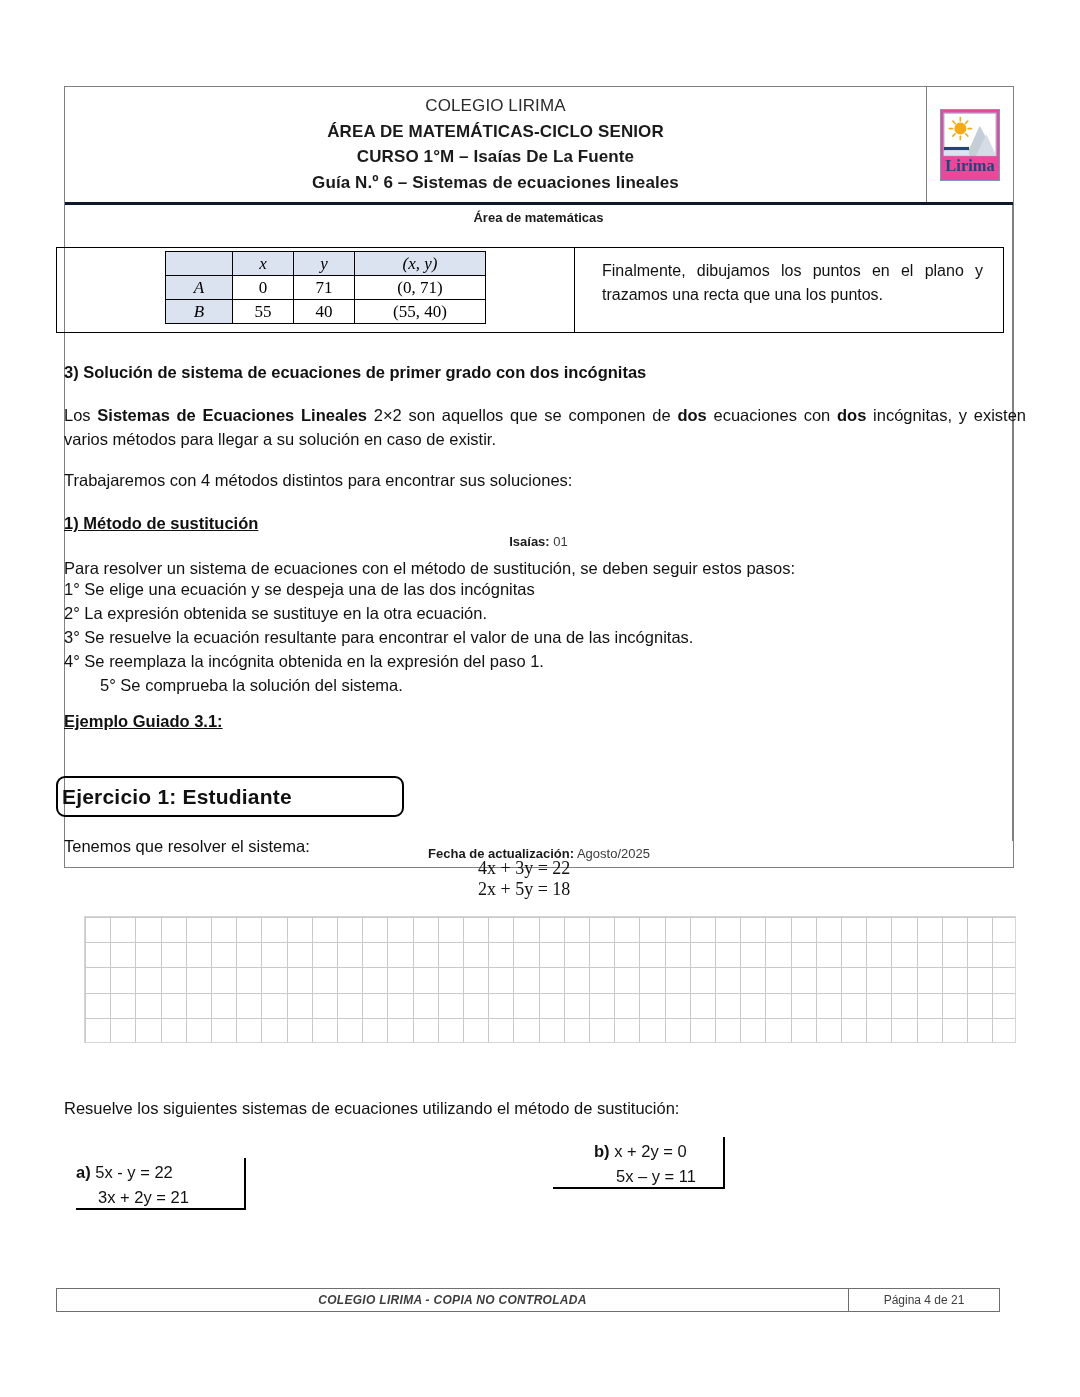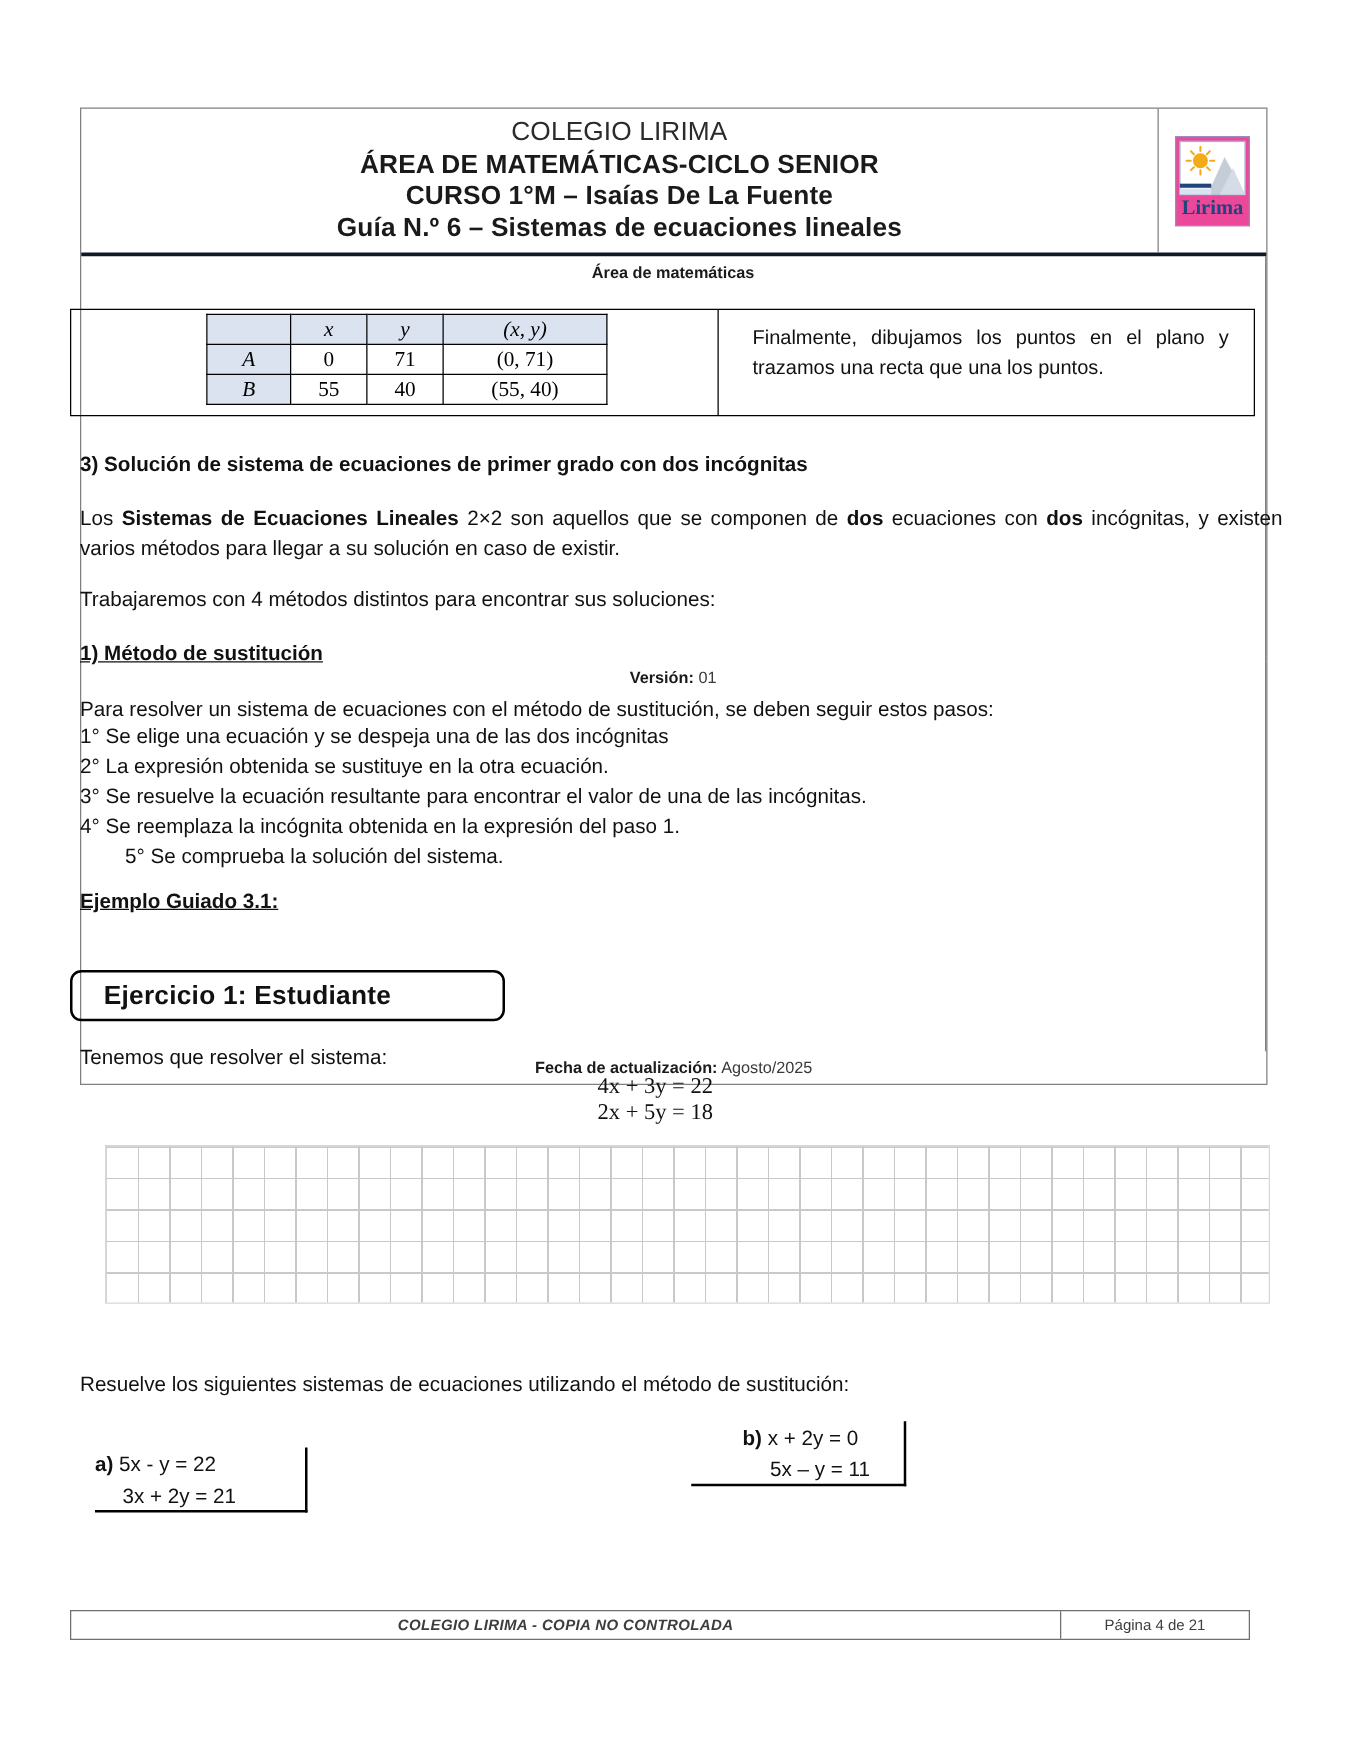--- a/index.html
+++ b/index.html
@@ -38,21 +38,21 @@
     display: flex;
     align-items: stretch;
   }
   .doc-header-titles {
     flex: 1 1 auto;
     padding: 6px 0 7px 0;
     text-align: center;
     border-right: 1px solid #808080;
   }
   .doc-header-titles .line {
-    font-size: 21px;
+    font-size: 17px;
     line-height: 25.5px;
     letter-spacing: 0.1px;
     color: #2b2b2b;
     white-space: nowrap;
   }
   .doc-header-titles .line.b {
     font-weight: bold;
     color: #1a1a1a;
   }
   .logo-cell {
@@ -172,21 +172,21 @@
     position: absolute;
     left: 56px;
     top: 776px;
     width: 348px;
     height: 41px;
     border: 2px solid #000;
     border-radius: 9px;
     box-sizing: border-box;
     display: flex;
     align-items: center;
-    padding-left: 25px;
+    padding-left: 4px;
     font-size: 21px;
     font-weight: bold;
     letter-spacing: 0.2px;
     color: #111;
   }
 
   
   .sys-eq {
     position: absolute;
     font-family: "Liberation Serif", serif;
@@ -296,21 +296,21 @@
             <text x="30" y="63" font-family="Liberation Serif, serif" font-size="17" font-weight="bold" fill="#21437e" text-anchor="middle">Lirima</text>
           </svg>
         </div>
       </div>
     </div>
     <div class="doc-header-bottom">
       <div class="cell hb1">
         <b>Área de matemáticas</b>
       </div>
       <div class="cell hb2">
-        <b>Versión:</b>
+        <b>Isaías:</b>
         <span>01</span>
       </div>
       <div class="cell hb3">
         <b>Fecha de actualización:</b>
         <span>Agosto/2025</span>
       </div>
     </div>
   </div>
 
   <div class="top-box">

